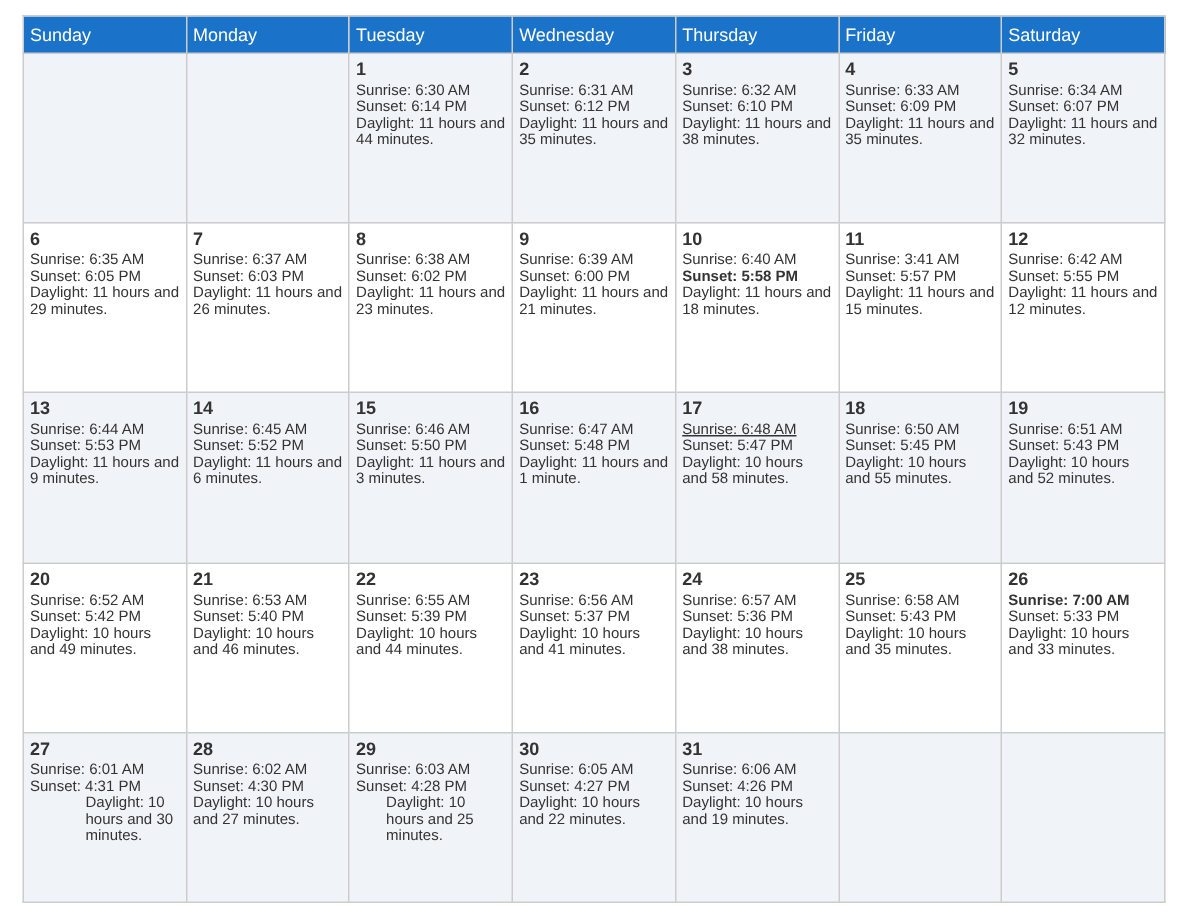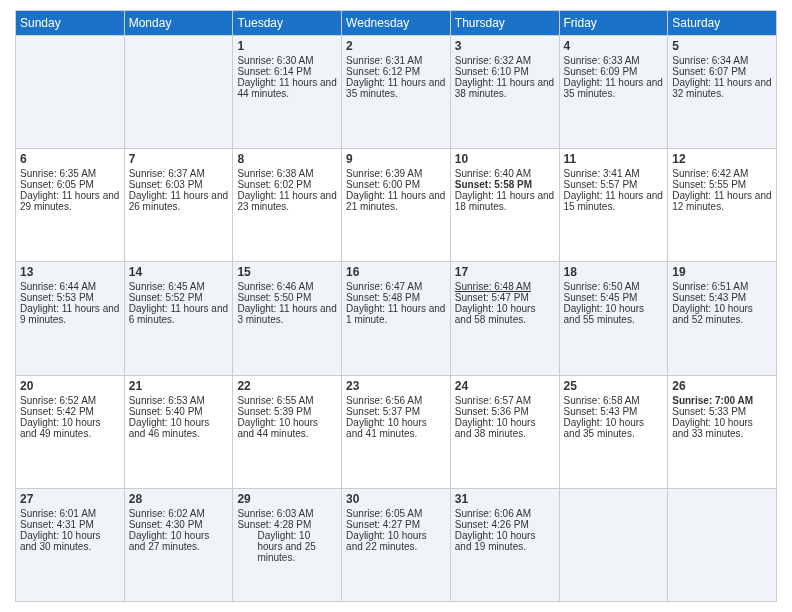--- a/index.html
+++ b/index.html
@@ -258,21 +258,21 @@
             <span style="display: block; font-weight: bold;">Sunrise: 7:00 AM</span>
             <span style="display: block;">Sunset: 5:33 PM</span>
             <span style="display: block;">Daylight: 10 hours and 33 minutes.</span>
           </td>
         </tr>
         <tr class="row-shaded">
           <td>
             <span class="day-num">27</span>
             <span style="display: block;">Sunrise: 6:01 AM</span>
             <span style="display: block;">Sunset: 4:31 PM</span>
-            <span style="display: block;">Daylight: 10 hours and 30 minutes.</span>
+            <span style="display: block; margin-left: 37px;">Daylight: 10 hours and 30 minutes.</span>
           </td>
           <td>
             <span class="day-num">28</span>
             <span style="display: block;">Sunrise: 6:02 AM</span>
             <span style="display: block;">Sunset: 4:30 PM</span>
             <span style="display: block;">Daylight: 10 hours and 27 minutes.</span>
           </td>
           <td>
             <span class="day-num">29</span>
             <span style="display: block;">Sunrise: 6:03 AM</span>

